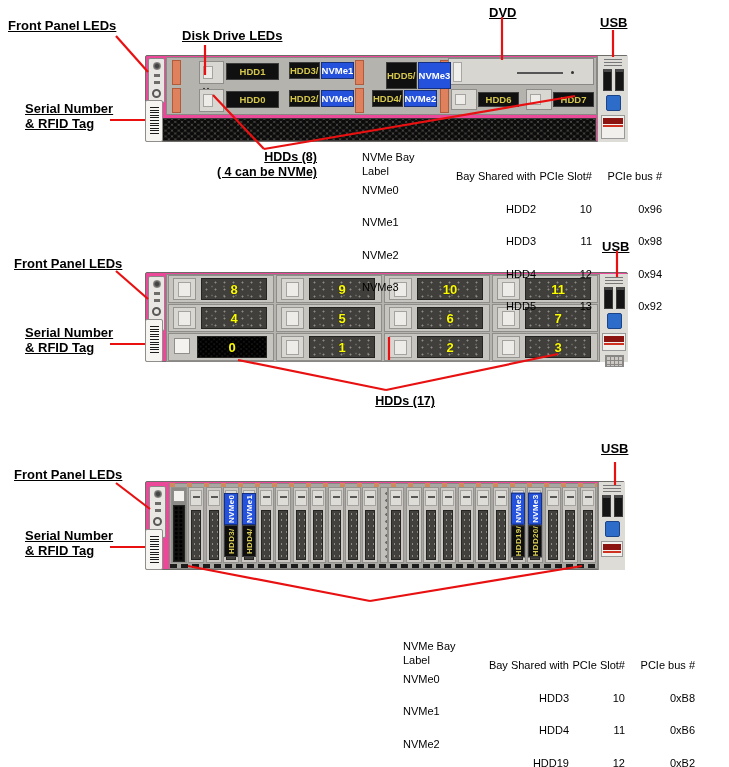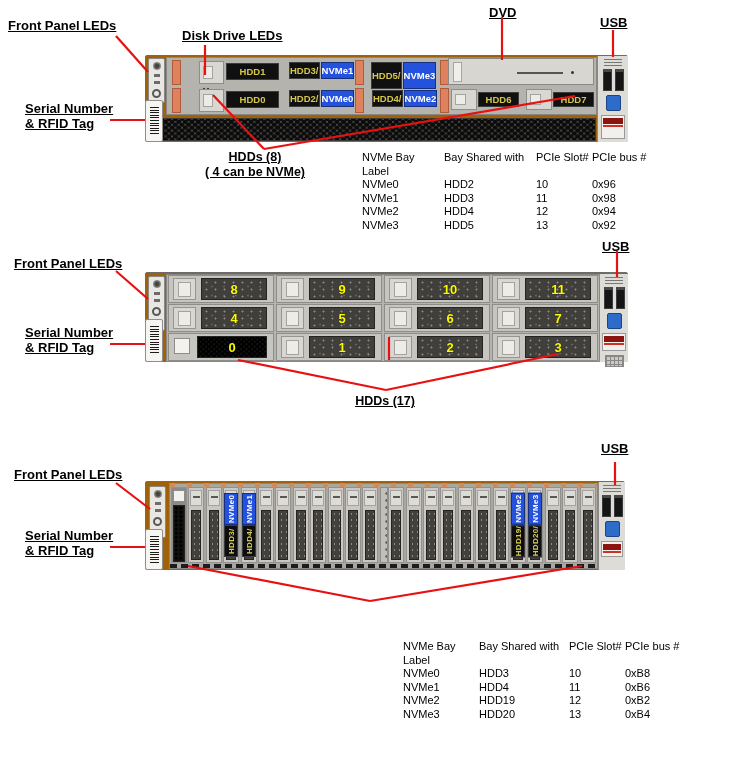--- a/index.html
+++ b/index.html
@@ -2,33 +2,33 @@
 <html><head>
 <meta charset="utf-8">
 <style>
   html,body{margin:0;padding:0;background:#fff;}
   .stage{position:relative;width:729px;height:767px;background:#fff;overflow:hidden;
          font-family:"Liberation Sans", sans-serif;color:#000;}
   .stage *{box-sizing:border-box;}
 
   
   .lbl{position:absolute;font-weight:bold;font-size:13px;white-space:nowrap;z-index:40;text-decoration:underline;}
-  .u{text-decoration:underline;}
+  .u{text-decoration:underline;text-align:right;}
   .serial{line-height:15px;}
   .cap{position:absolute;text-align:center;font-weight:bold;font-size:12.5px;line-height:15px;z-index:40;}
 
   
   .dtable{position:absolute;display:grid;font-size:11px;line-height:13.6px;z-index:40;}
   .t1{grid-template-columns:84px 92px 56px 70px;}
   .t2{grid-template-columns:78px 90px 56px 70px;}
-  .dtable .tc{text-align:left;}
+  .dtable .tc{text-align:right;margin-top:19px;}
   .dtable .tl{text-align:left;padding-left:2px;}
 
   
-  .chassis{position:absolute;background:#a16207;border:1px solid #6e6c68;
+  .chassis{position:absolute;background:#ec4899;border:1px solid #6e6c68;
            border-radius:2px;z-index:10;}
   .fp-panel{position:absolute;background:#e9e7e3;border:1px solid #8a8884;border-radius:2px;
             display:flex;flex-direction:column;align-items:center;padding-top:2px;z-index:3;}
   .fp-logo{width:8px;height:8px;border-radius:50%;background:radial-gradient(circle,#444 30%,#9a9890 70%);margin:1px 0 2px;}
   .fp-mini{width:6px;height:3px;background:#6e6c68;margin:2px 0;}
   .fp-power{width:9px;height:9px;border:2px solid #5a5856;border-radius:50%;margin-top:3px;}
   .sn-tag{position:absolute;background:#f7f5f1;border:1px solid #908e8a;border-radius:2px;z-index:4;
           display:flex;align-items:center;justify-content:center;}
   .barcode{width:9px;height:70%;background:repeating-linear-gradient(180deg,#1c1c1c 0 1px,transparent 1px 2.6px);}
 
@@ -195,21 +195,21 @@
 
     <div class="latch" style="left:53px;top:5px;width:25px;height:23px"></div>
     <div class="plate" style="left:80px;top:7px;width:53px;height:17px">
       <div class="plate-hdd">HDD1</div>
 
     </div>
     <div class="plate" style="left:143px;top:6px;width:61px;height:17px">
       <div class="plate-hdd">HDD3/</div>
       <div class="plate-nvme">NVMe1</div>
     </div>
-    <div class="plate" style="left:225px;top:6px;width:61px;height:27px">
+    <div class="plate" style="left:240px;top:6px;width:61px;height:27px">
       <div class="plate-hdd">HDD5/</div>
       <div class="plate-nvme">NVMe3</div>
     </div>
     <div class="dvd-bay" style="left:302px;top:2px;width:146px;height:27px">
       <div class="dvd-tab"></div>
       <div class="dvd-slot"></div>
       <div class="dvd-dot"></div>
     </div>
 
     <div class="latch" style="left:53px;top:33px;width:25px;height:23px"></div>

